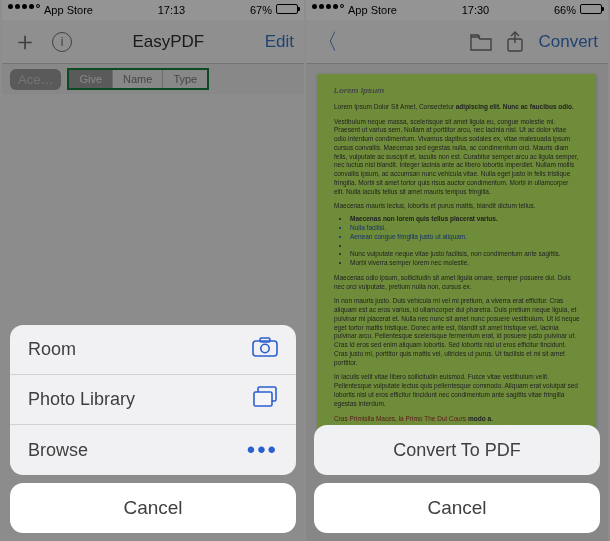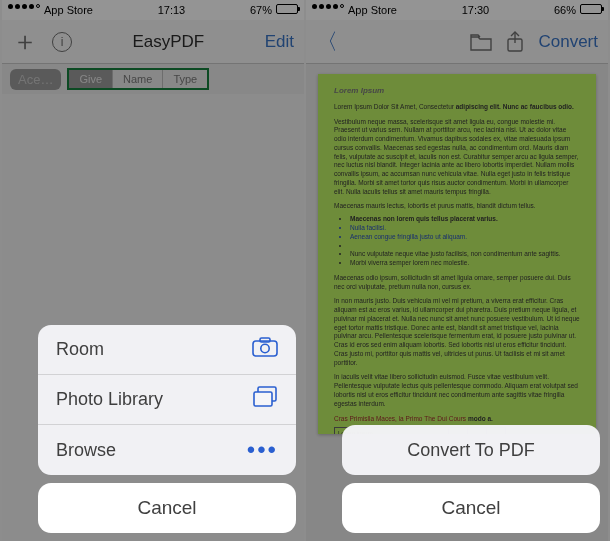--- a/index.html
+++ b/index.html
@@ -35,21 +35,21 @@
   
   .right-body { height: calc(541px - 20px - 44px); padding: 10px 12px; background: #e9e9e9; }
   .doc { background: #bef264; width: 100%; height: 360px; padding: 12px 16px; font-size: 6.5px; line-height: 1.35; color: #3a3a3a; overflow: hidden; box-shadow: 0 1px 3px rgba(0,0,0,0.25); }
   .doc h4 { font-size: 8px; color: #7b7b7b; margin-bottom: 6px; font-style: italic; }
   .doc .hl { font-weight: bold; }
   .doc .bl { color: #2a4fbf; }
   .doc ul { margin: 4px 0 6px 16px; }
   .doc table { border-collapse: collapse; margin-top: 4px; width: 70%; }
   .doc td { border: 1px solid #666; padding: 1px 3px; font-size: 6px; }
   
-  .sheet { position: absolute; left: 8px; right: 8px; bottom: 8px; margin-left: 28px; }
+  .sheet { position: absolute; left: 8px; right: 8px; bottom: 8px; }
   .sheet-group { background: rgba(245,245,248,0.97); border-radius: 13px; overflow: hidden; margin-bottom: 8px; }
   .sheet-row { display: flex; align-items: center; justify-content: space-between; height: 50px; padding: 0 18px; font-size: 18px; color: #3f3f3f; border-bottom: 1px solid #d2d2d4; }
   .sheet-row:last-child { border-bottom: none; align-items: center; }
   .sheet-single { background: #fff; border-radius: 13px; height: 50px; display: flex; align-items: center; justify-content: center; font-size: 19px; color: #3f3f3f; }
   .sheet-row .ricon { color: #2a5fd0; font-size: 22px; }
   .dots3 { color: #2a5fd0; font-size: 24px; letter-spacing: 2px; line-height: 0; }
 </style>
 </head>
 <body>
 <div class="stage">

